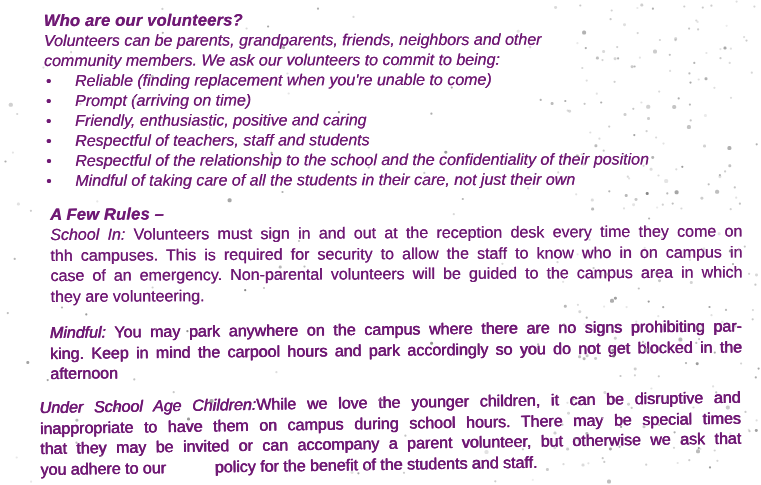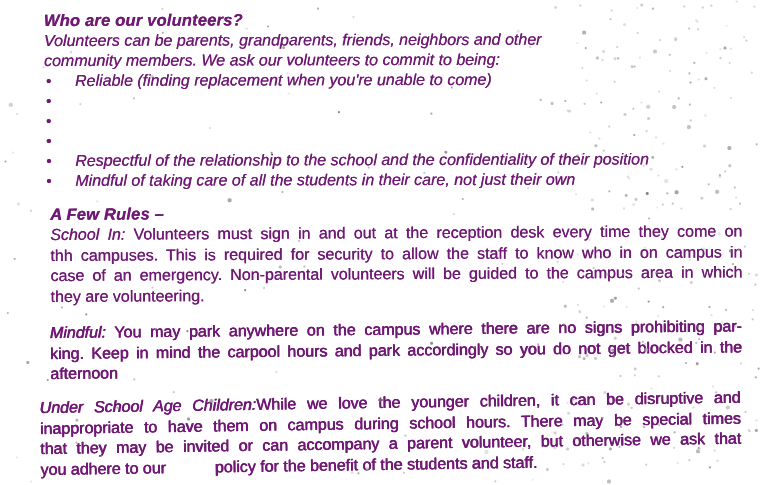--- a/index.html
+++ b/index.html
@@ -54,26 +54,29 @@
       <h1 class="h">Who are our volunteers?</h1>
       <div class="ln it">Volunteers can be parents, grandparents, friends, neighbors and other</div>
       <div class="ln it">community members. We ask our volunteers to commit to being:</div>
 
       <div class="bl">
         <span class="dot">•</span>
         <span class="ln it">Reliable (finding replacement when you're unable to come)</span>
       </div>
       <div class="bl">
         <span class="dot">•</span>
+        <span class="ln it">Prompt (arriving on time)</span>
       </div>
       <div class="bl">
         <span class="dot">•</span>
+        <span class="ln it">Friendly, enthusiastic, positive and caring</span>
       </div>
       <div class="bl">
         <span class="dot">•</span>
+        <span class="ln it">Respectful of teachers, staff and students</span>
       </div>
       <div class="bl">
         <span class="dot">•</span>
         <span class="ln it">Respectful of the relationship to the school and the confidentiality of their position</span>
       </div>
       <div class="bl">
         <span class="dot">•</span>
         <span class="ln it">Mindful of taking care of all the students in their care, not just their own</span>
       </div>
     </section>

